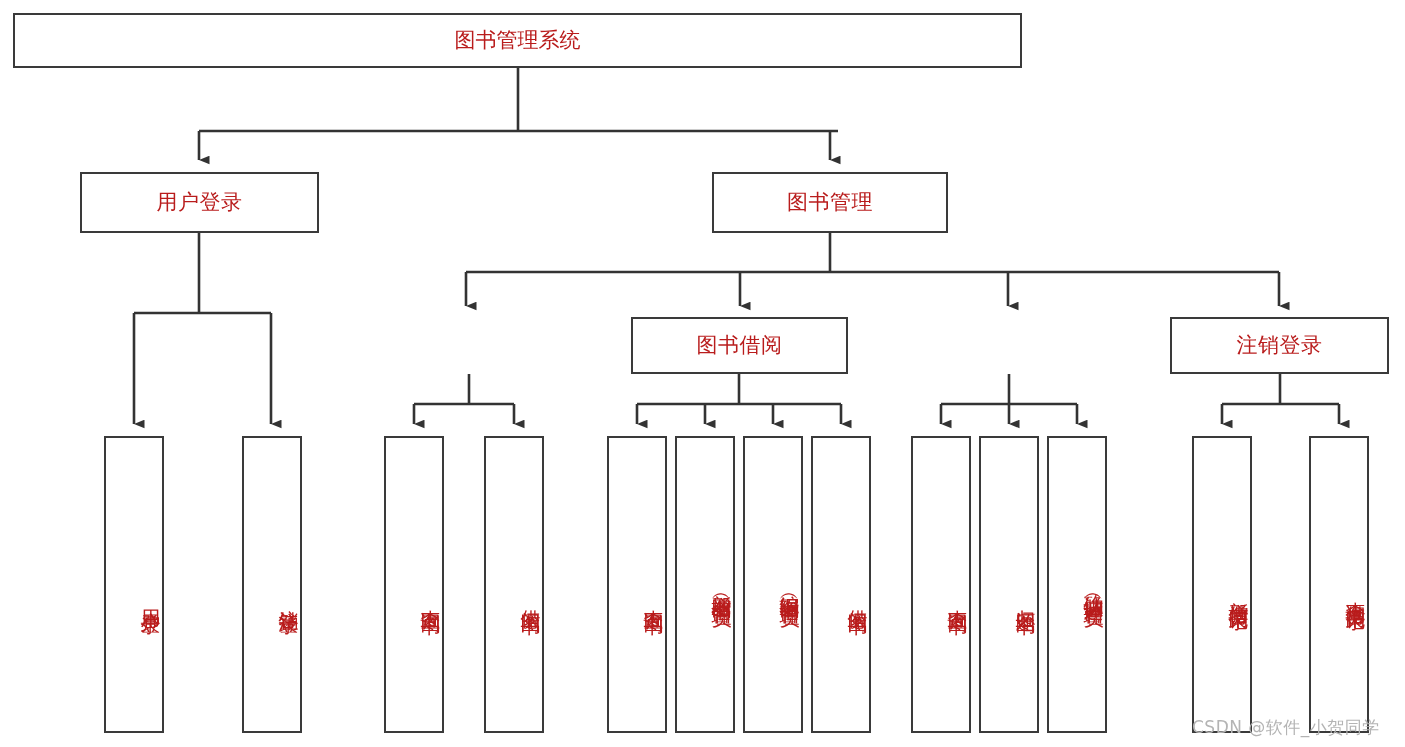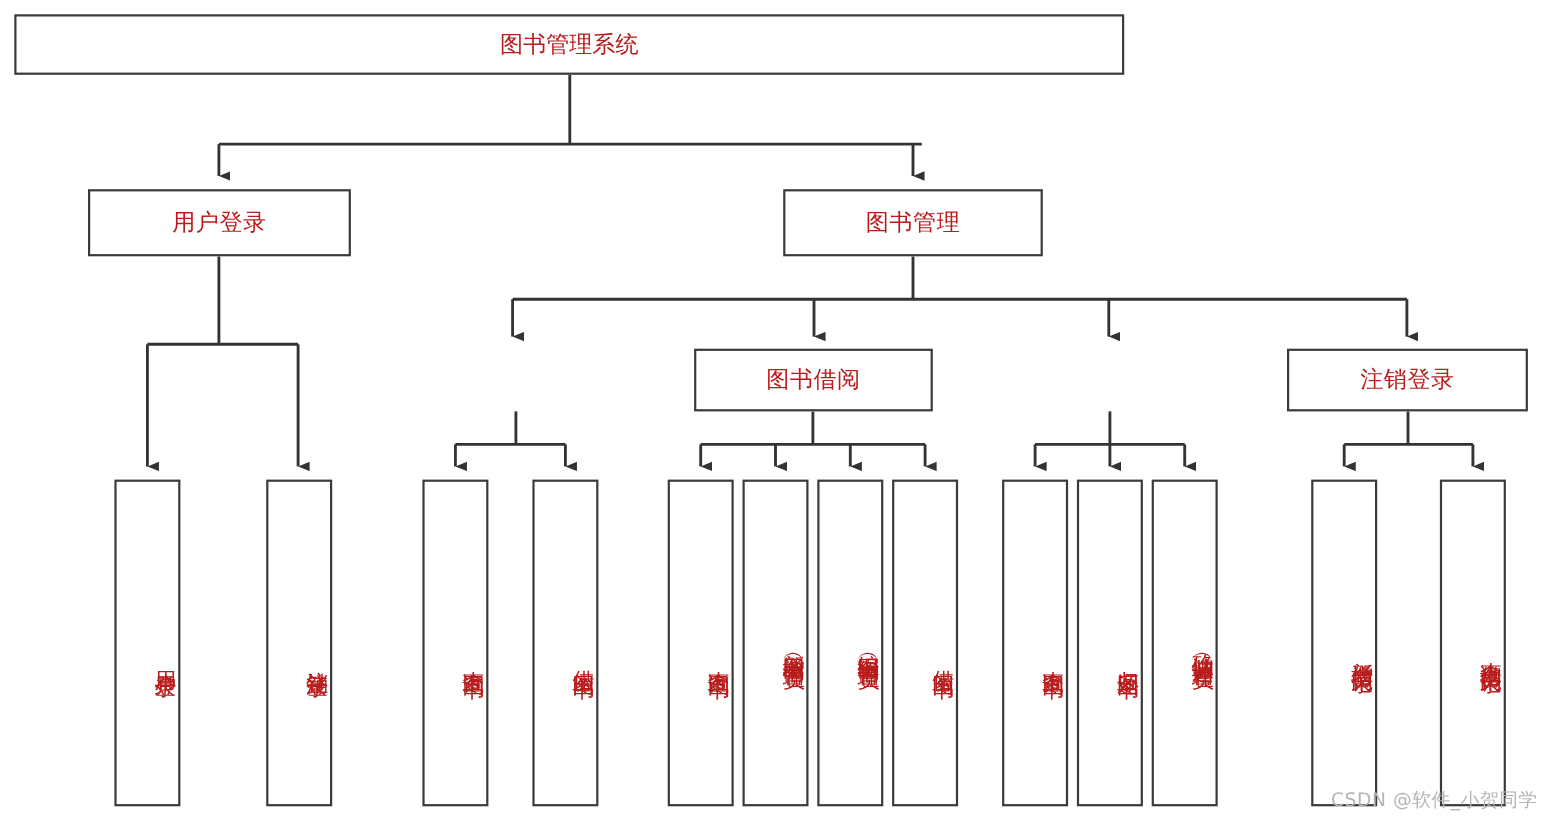--- a/index.html
+++ b/index.html
@@ -168,15 +168,15 @@
     <span class="vtxt">确认归还（管理员）</span>
   </div>
 
   <div class="node v" style="left:1192px; top:436px; width:60px; height:297px; padding-top:14px;">
     <span class="vtxt">新增借阅记录</span>
   </div>
   <div class="node v" style="left:1309px; top:436px; width:60px; height:297px; padding-top:14px;">
     <span class="vtxt">查询借阅记录</span>
   </div>
 
-  <div class="watermark" style="left:1192px; top:716px;margin-left:18px;">CSDN @软件_小贺同学</div>
+  <div class="watermark" style="left:1192px; top:716px;">CSDN @软件_小贺同学</div>
 
 </div>
 
 </body></html>

